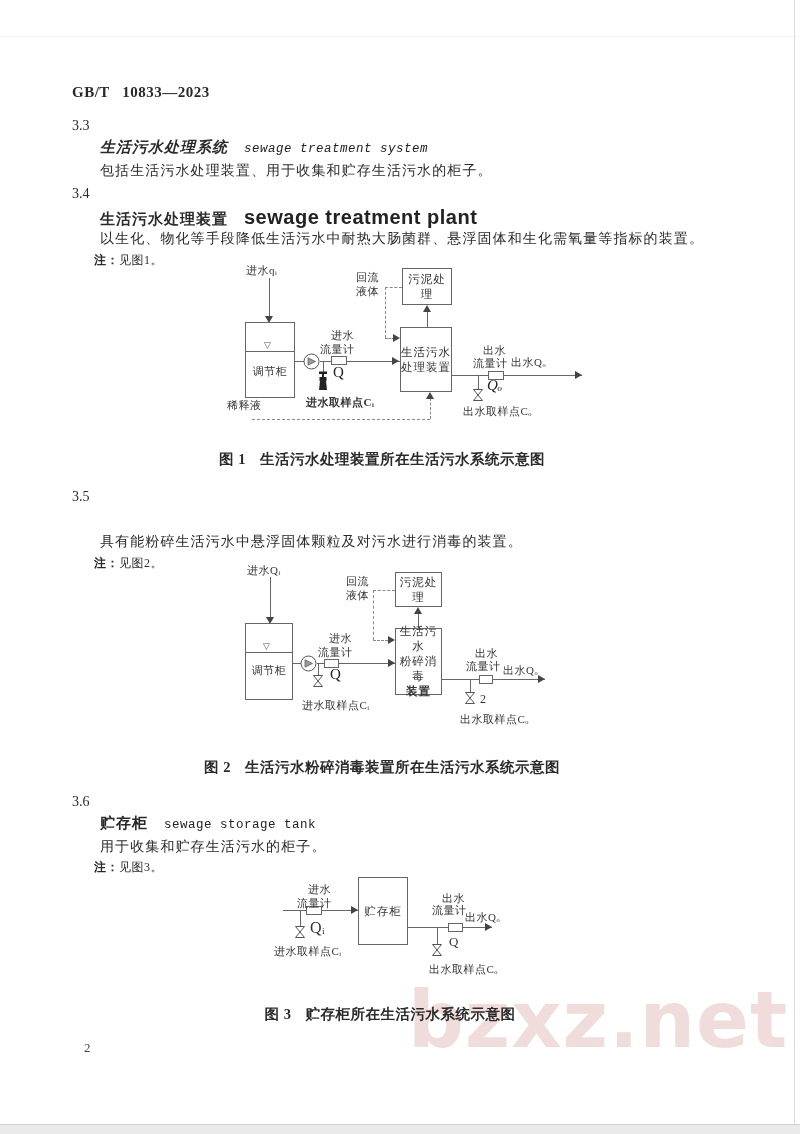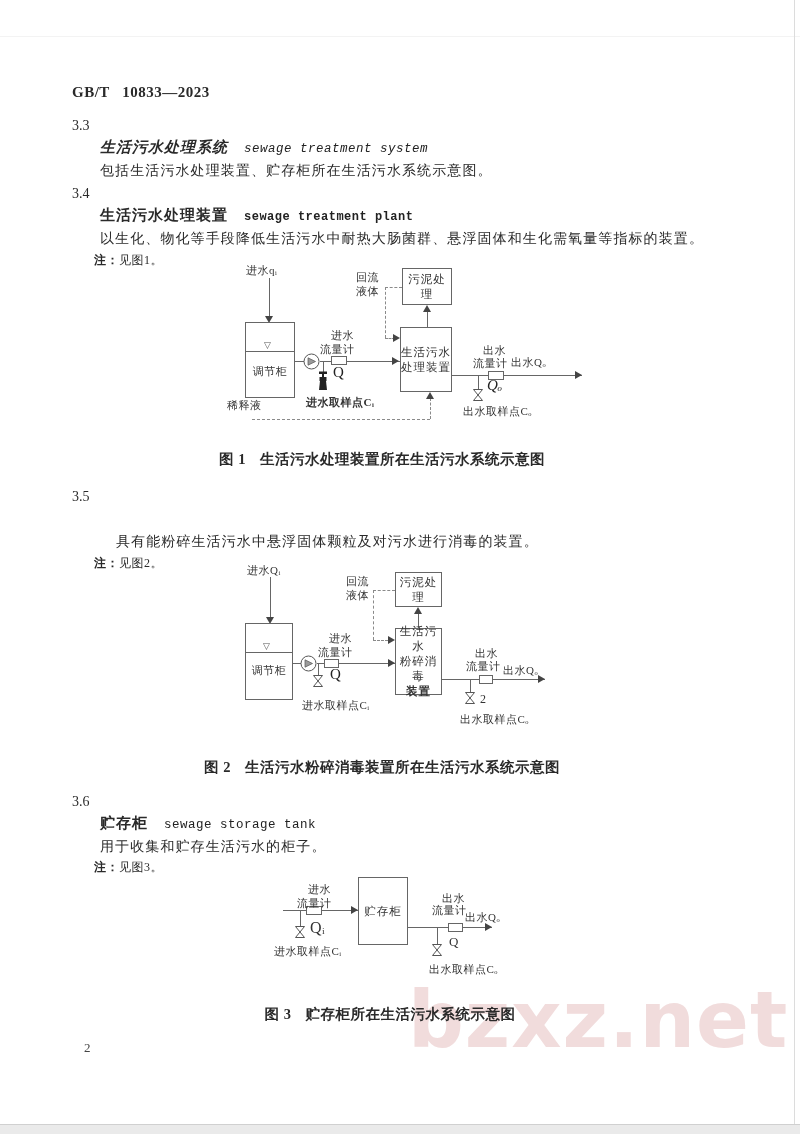--- a/index.html
+++ b/index.html
@@ -4,21 +4,21 @@
 <style>
   html,body{margin:0;padding:0;background:#fff;}
   .page{position:relative;width:800px;height:1134px;background:#ffffff;overflow:hidden;
         font-family:"Liberation Serif",serif;color:#2a2a2a;}
   .abs{position:absolute;}
   .hdr{font-size:15px;font-weight:bold;letter-spacing:.5px;white-space:pre;}
   .secno{font-size:14px;}
   .termline{white-space:nowrap;}
   .term-zh{font-weight:bold;font-size:15px;letter-spacing:1px;}
   .term-en{font-family:"Liberation Mono",monospace;font-size:12.5px;margin-left:16px;letter-spacing:.5px;color:#222;}
-  .term-en.bserif{font-family:Liberation Mono, monospace;font-weight:bold;font-size:12px;}
+  .term-en.bserif{font-family:Liberation Sans, sans-serif;font-weight:bold;font-size:20px;}
   .def{font-size:14px;letter-spacing:1.1px;white-space:nowrap;}
   .note{font-size:12px;letter-spacing:.5px;}
   .note-label{font-weight:bold;}
   .cap{position:absolute;left:0;width:764px;text-align:center;font-weight:bold;font-size:14.5px;letter-spacing:.5px;z-index:2;}
   .cap.narrow{width:780px;}
   .capgap{margin-left:14px;}
   .lbl{position:absolute;font-size:11px;color:#333;white-space:nowrap;letter-spacing:.5px;z-index:3;}
   .lbl.b{font-weight:bold;}
   .qbig{position:absolute;font-size:15px;color:#222;z-index:3;}
   .qbig.it{font-style:italic;}
@@ -50,21 +50,21 @@
   <div class="abs" style="left:0;top:1124px;width:800px;height:10px;background:#eaeaea;border-top:1px solid #d0d0d0;"></div>
 
   <div class="wm" style="left:408px;top:975px;">bzxz.net</div>
 
   <div class="abs hdr" style="left:72px;top:84px;">GB/T   10833—2023</div>
 
   <div class="abs secno" style="left:72px;top:118px;">3.3</div>
   <div class="abs termline" style="left:100px;top:138px;font-style:italic;">
     <span class="term-zh">生活污水处理系统</span><span class="term-en">sewage treatment system</span>
   </div>
-  <div class="abs def" style="left:100px;top:162px;">包括生活污水处理装置、贮存柜所在生活污水系统示意图。</div>
+  <div class="abs def" style="left:100px;top:162px;">包括生活污水处理装置、用于收集和贮存生活污水的柜子。</div>
 
   <div class="abs secno" style="left:72px;top:186px;">3.4</div>
   <div class="abs termline" style="left:100px;top:206px;">
     <span class="term-zh">生活污水处理装置</span><span class="term-en bserif">sewage treatment plant</span>
   </div>
   <div class="abs def" style="left:100px;top:230px;">以生化、物化等手段降低生活污水中耐热大肠菌群、悬浮固体和生化需氧量等指标的装置。</div>
   <div class="abs note" style="left:94px;top:252px;">
     <span class="note-label">注：</span><span>见图1。</span>
   </div>
 
@@ -132,21 +132,21 @@
     <div class="lbl" style="left:227px;top:398px;">稀释液</div>
     <div class="dh" style="left:252px;top:419px;width:178px;"></div>
     <div class="dv" style="left:430px;top:398px;height:21px;"></div>
     <div class="tri-u" style="left:426px;top:392px;"></div>
   </div>
   <div class="cap" style="top:450px;">
     <span>图 1</span><span class="capgap">生活污水处理装置所在生活污水系统示意图</span>
   </div>
 
   <div class="abs secno" style="left:72px;top:489px;">3.5</div>
-  <div class="abs def" style="left:116px;top:533px;">具有能粉碎生活污水中悬浮固体颗粒及对污水进行消毒的装置。</div>
+  <div class="abs def" style="left:100px;top:533px;">具有能粉碎生活污水中悬浮固体颗粒及对污水进行消毒的装置。</div>
   <div class="abs note" style="left:94px;top:555px;">
     <span class="note-label">注：</span><span>见图2。</span>
   </div>
 
   <div class="abs" style="inset:0;">
     <div class="lbl" style="left:247px;top:563px;">进水Qᵢ</div>
     <div class="vline" style="left:270px;top:577px;height:42px;"></div>
     <div class="tri-d" style="left:266px;top:617px;"></div>
 
     <div class="bx" style="left:245px;top:623px;width:48px;height:77px;"></div>

